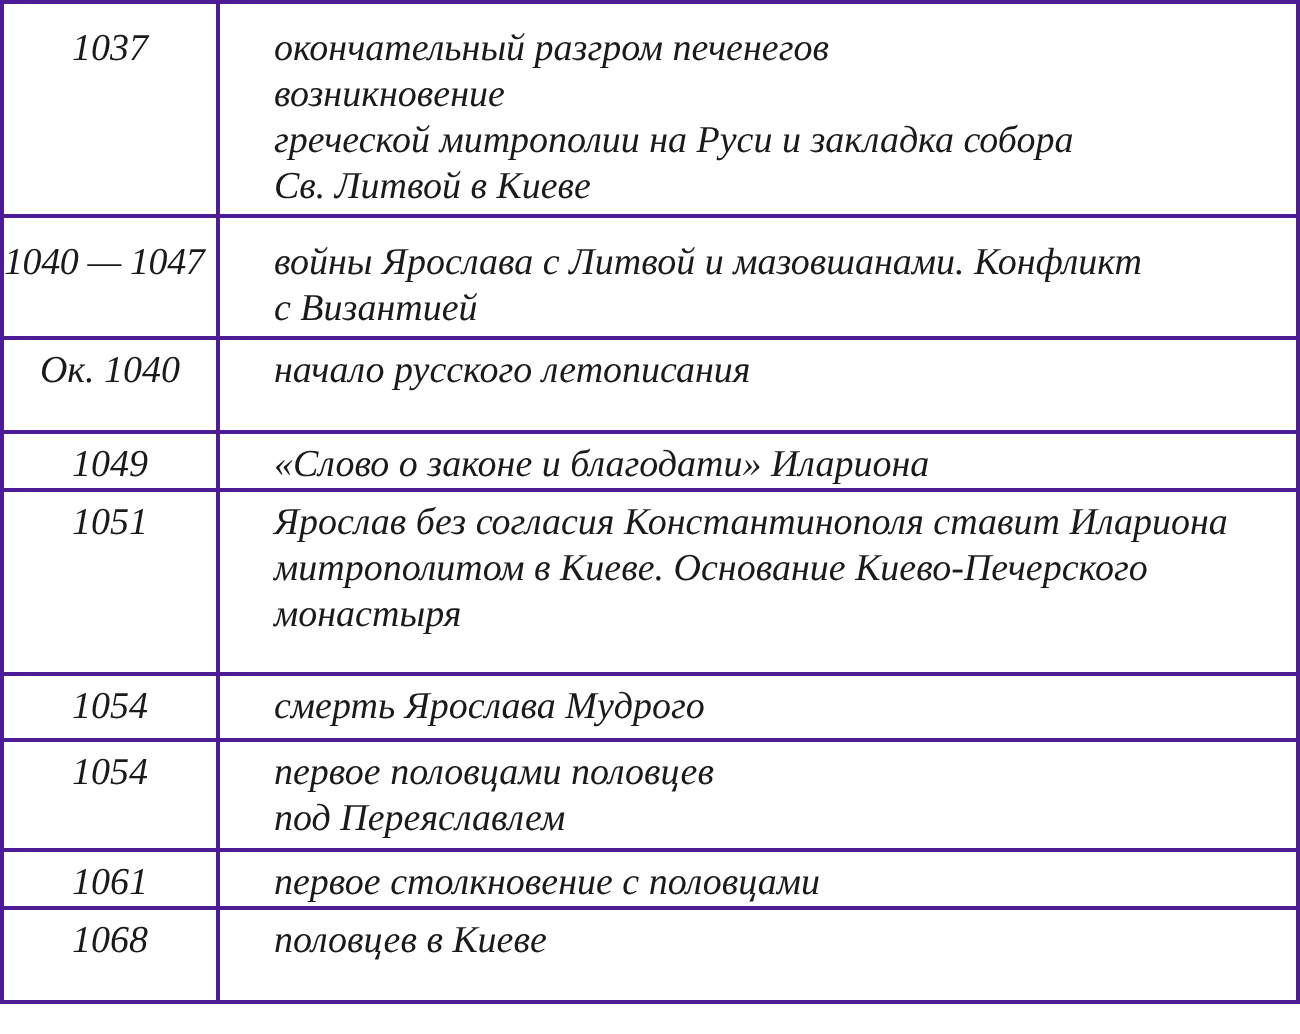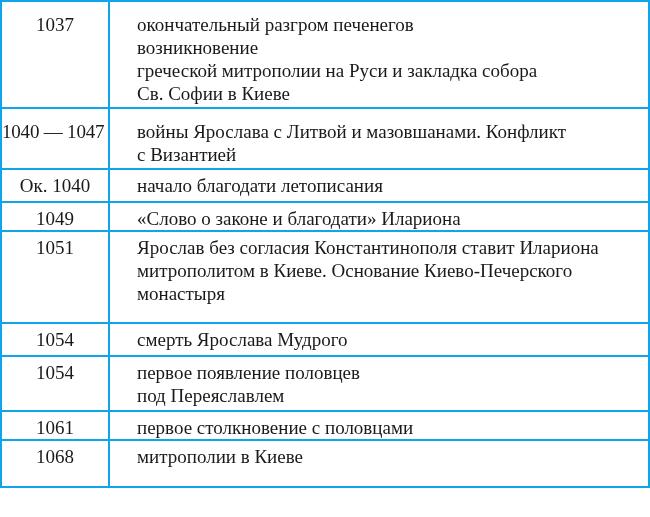--- a/index.html
+++ b/index.html
@@ -17,77 +17,78 @@
     }
     .chronology-table {
       position: absolute;
       left: 0;
       top: 0;
       width: 650px;
       border-collapse: collapse;
       table-layout: fixed;
     }
     .chronology-table td {
-      border: 2px solid #0ea5e9;
+      border: 2px solid #4c1d95;
       vertical-align: top;
       font-size: 19px;
       line-height: 23px;
       padding: 0;
       box-sizing: border-box;
+      font-style: italic;
     }
     .col-date {
       width: 108px;
       text-align: center;
       white-space: nowrap;
     }
     .col-event {
       padding-left: 27px !important;
       padding-right: 10px !important;
     }
     .event-line {
       display: block;
       white-space: nowrap;
     }
     .chronology-table tr.r0 td { height: 107px; padding-top: 11px; }
     .chronology-table tr.r1 td { height: 61px;  padding-top: 11px; margin-left: 16px; }
-    .chronology-table tr.r2 td { height: 33px;  padding-top: 4px; }
+    .chronology-table tr.r2 td { height: 47px;  padding-top: 4px; }
     .chronology-table tr.r3 td { height: 23px;  padding-top: 4px; }
     .chronology-table tr.r4 td { height: 92px;  padding-top: 4px; }
     .chronology-table tr.r5 td { height: 33px;  padding-top: 4px; }
     .chronology-table tr.r6 td { height: 55px;  padding-top: 4px; }
     .chronology-table tr.r7 td { height: 53px;  padding-top: 4px; }
     .chronology-table tr.r8 td { height: 20px;  padding-top: 4px; }
     .chronology-table tr.r9 td { height: 47px;  padding-top: 4px; }
     .chronology-table tr.r1 .col-date { text-align: left; padding-left: 0; letter-spacing: -0.2px; }
   </style>
 </head>
 <body>
 
 <table class="chronology-table">
   <tbody>
     <tr class="r0">
       <td class="col-date">1037</td>
       <td class="col-event">
         <span class="event-line">окончательный разгром печенегов</span>
         <span class="event-line">возникновение</span>
         <span class="event-line">греческой митрополии на Руси и закладка собора</span>
-        <span class="event-line">Св. Софии в Киеве</span>
+        <span class="event-line">Св. Литвой в Киеве</span>
       </td>
     </tr>
     <tr class="r1">
       <td class="col-date">1040 — 1047</td>
       <td class="col-event">
         <span class="event-line">войны Ярослава с Литвой и мазовшанами. Конфликт</span>
         <span class="event-line">с Византией</span>
       </td>
     </tr>
     <tr class="r2">
       <td class="col-date">Ок. 1040</td>
       <td class="col-event">
-        <span class="event-line">начало благодати летописания</span>
+        <span class="event-line">начало русского летописания</span>
       </td>
     </tr>
     <tr class="r3">
       <td class="col-date">1049</td>
       <td class="col-event">
         <span class="event-line">«Слово о законе и благодати» Илариона</span>
       </td>
     </tr>
     <tr class="r4">
       <td class="col-date">1051</td>
@@ -99,30 +100,30 @@
     </tr>
     <tr class="r5">
       <td class="col-date">1054</td>
       <td class="col-event">
         <span class="event-line">смерть Ярослава Мудрого</span>
       </td>
     </tr>
     <tr class="r6">
       <td class="col-date">1054</td>
       <td class="col-event">
-        <span class="event-line">первое появление половцев</span>
+        <span class="event-line">первое половцами половцев</span>
         <span class="event-line">под Переяславлем</span>
       </td>
     </tr>
     <tr class="r8">
       <td class="col-date">1061</td>
       <td class="col-event">
         <span class="event-line">первое столкновение с половцами</span>
       </td>
     </tr>
     <tr class="r9">
       <td class="col-date">1068</td>
       <td class="col-event">
-        <span class="event-line">митрополии в Киеве</span>
+        <span class="event-line">половцев в Киеве</span>
       </td>
     </tr>
   </tbody>
 </table>
 
 </body></html>

